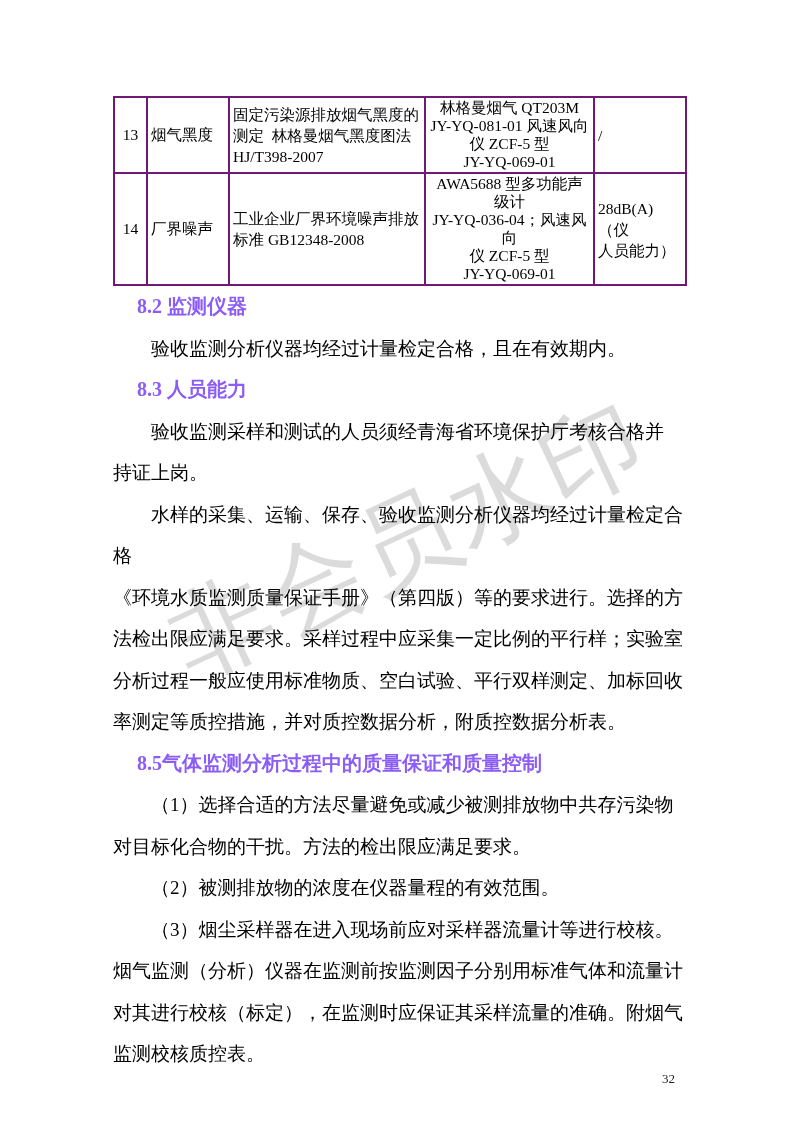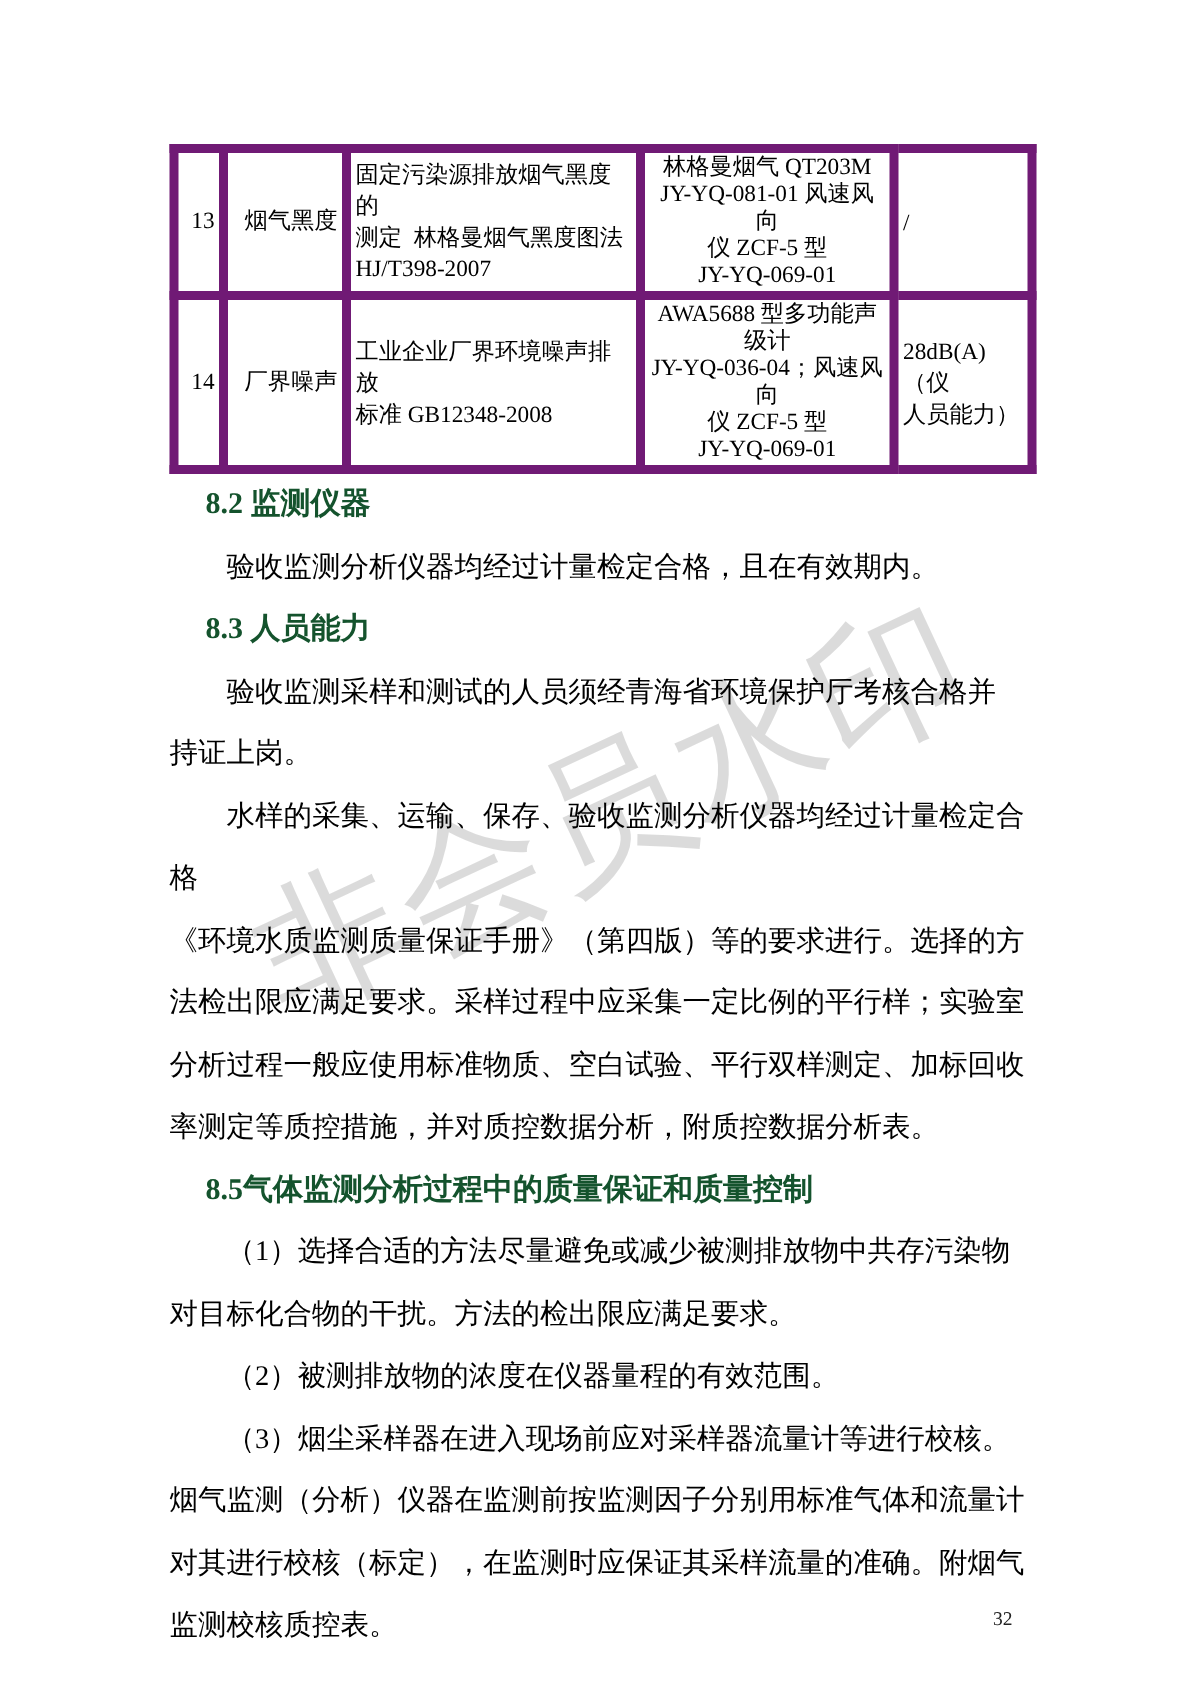--- a/index.html
+++ b/index.html
@@ -32,41 +32,41 @@
     width: 572px;
     z-index: 1;
   }
   table.monitor {
     width: 572px;
     border-collapse: collapse;
     table-layout: fixed;
     color: #000;
   }
   table.monitor td {
-    border: 6px solid #701a75;
+    border: 2px solid #701a75;
     vertical-align: middle;
     white-space: pre-wrap;
     overflow: hidden;
     padding: 1px 3px;
     font-size: 15.5px;
   }
   tr.r1 { height: 74px; }
   tr.r2 { height: 73px; }
-  td.c-no   { text-align: right; line-height: 22px; width: 33px; }
-  td.c-item { text-align: right; line-height: 22px; margin-left: 19px; }
+  td.c-no   { text-align: center; line-height: 22px; width: 33px; }
+  td.c-item { text-align: left; line-height: 22px; margin-left: 19px; }
   td.c-method { text-align: left; line-height: 21px; padding-left: 4px; padding-right: 2px; }
   td.c-inst { text-align: center; font-size: 14.5px; line-height: 18px; padding: 1px 1px; }
   td.c-limit { text-align: left; font-size: 15px; line-height: 21px; padding-left: 7px; }
   h2.sec {
     margin: 0;
     padding-left: 24px;
     font-size: 20px;
     font-weight: bold;
     line-height: 41.5px;
-    color: #14532d;
+    color: #8b5cf6;
   }
   p.body {
     margin: 0;
     font-size: 19px;
     line-height: 41.5px;
     text-indent: 38px;
     white-space: pre-wrap;
     color: #000000;
   }
   .pagenum {

